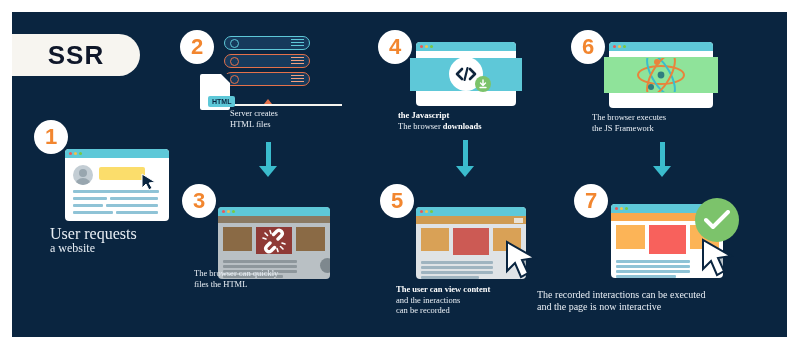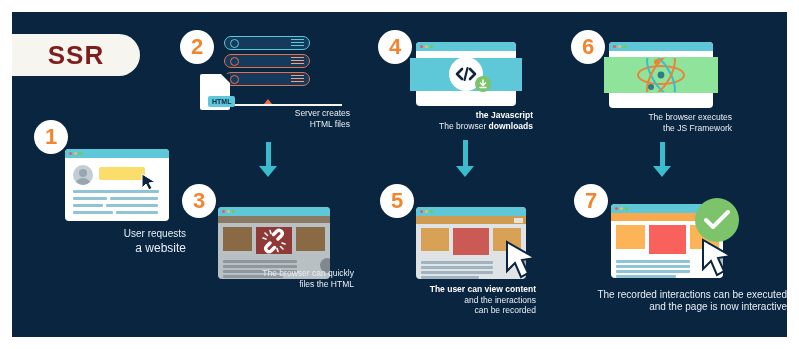--- a/index.html
+++ b/index.html
@@ -11,36 +11,36 @@
   }
 
   
   .ssr-pill{
     position:absolute; left:0px; top:22px; width:128px; height:42px;
     background:#f7f5f0; border-radius:0 21px 21px 0;
     display:flex; align-items:center; justify-content:center;
   }
   .ssr-text{
     font-size:26px; font-weight:bold; letter-spacing:1px;
-    color:#7f1d1d; font-family:"Liberation Sans",sans-serif;
+    color:#0f172a; font-family:"Liberation Sans",sans-serif;
   }
 
   
   .badge{
     position:absolute; width:34px; height:34px; border-radius:50%;
     background:#ffffff; display:flex; align-items:center; justify-content:center;
     font-size:22px; font-weight:bold; color:#f2862f; z-index:20;
     font-family:"Liberation Sans",sans-serif;
   }
 
   
   .cap{
-    position:absolute; text-align:right; color:#e8eef4;
+    position:absolute; text-align:left; color:#e8eef4;
     font-size:8.5px; line-height:10.5px; z-index:12;
-    font-family:Liberation Sans, sans-serif;
+    font-family:Liberation Serif, serif;
   }
   .cap b{font-weight:bold;color:#ffffff;}
   .cap .l{display:block;}
 
   
   .win{position:absolute; background:#ffffff; border-radius:4px; overflow:hidden; z-index:10;}
   .win-bar{height:9px; background:#5ec8d8; display:flex; align-items:center; padding-left:4px; gap:2px;}
   .dot{width:3px;height:3px;border-radius:50%;}
   .d-r{background:#ea5a5a;} .d-y{background:#f2c14a;} .d-g{background:#7ac943;}
   .win-body{position:relative;width:100%;}
@@ -96,21 +96,21 @@
             <div class="line" style="width:52px;"></div>
           </div>
         <div style="display:flex;gap:3px;">
             <div class="line" style="width:40px;"></div>
             <div class="line" style="width:42px;"></div>
           </div>
       </div>
     </div>
   </div>
   <div class="cap" style="left:38px;top:215px;width:136px;">
-    <span class="l" style="font-size:10px;line-height:14px;">User requests</span>
+    <span class="l" style="font-size:16px;line-height:14px;">User requests</span>
     <span class="l" style="font-size:12px;line-height:14px;">a website</span>
   </div>
 
   <div class="badge" style="left:168px;top:18px;">2</div>
 
   <div style="position:absolute;left:212px;top:24px;z-index:10;">
     <div style="width:86px;height:14px;border-radius:7px;background:#163a5c;border:1.5px solid #5ec8d8;display:flex;align-items:center;justify-content:space-between;padding:0 5px;box-sizing:border-box;">
       <span style="display:inline-block;width:7px;height:7px;border-radius:50%;border:1.5px solid #5ec8d8;"></span>
       <span style="display:inline-block;width:13px;height:8px;background:repeating-linear-gradient(#5ec8d8 0 1.5px,transparent 1.5px 3px);"></span>
     </div>

